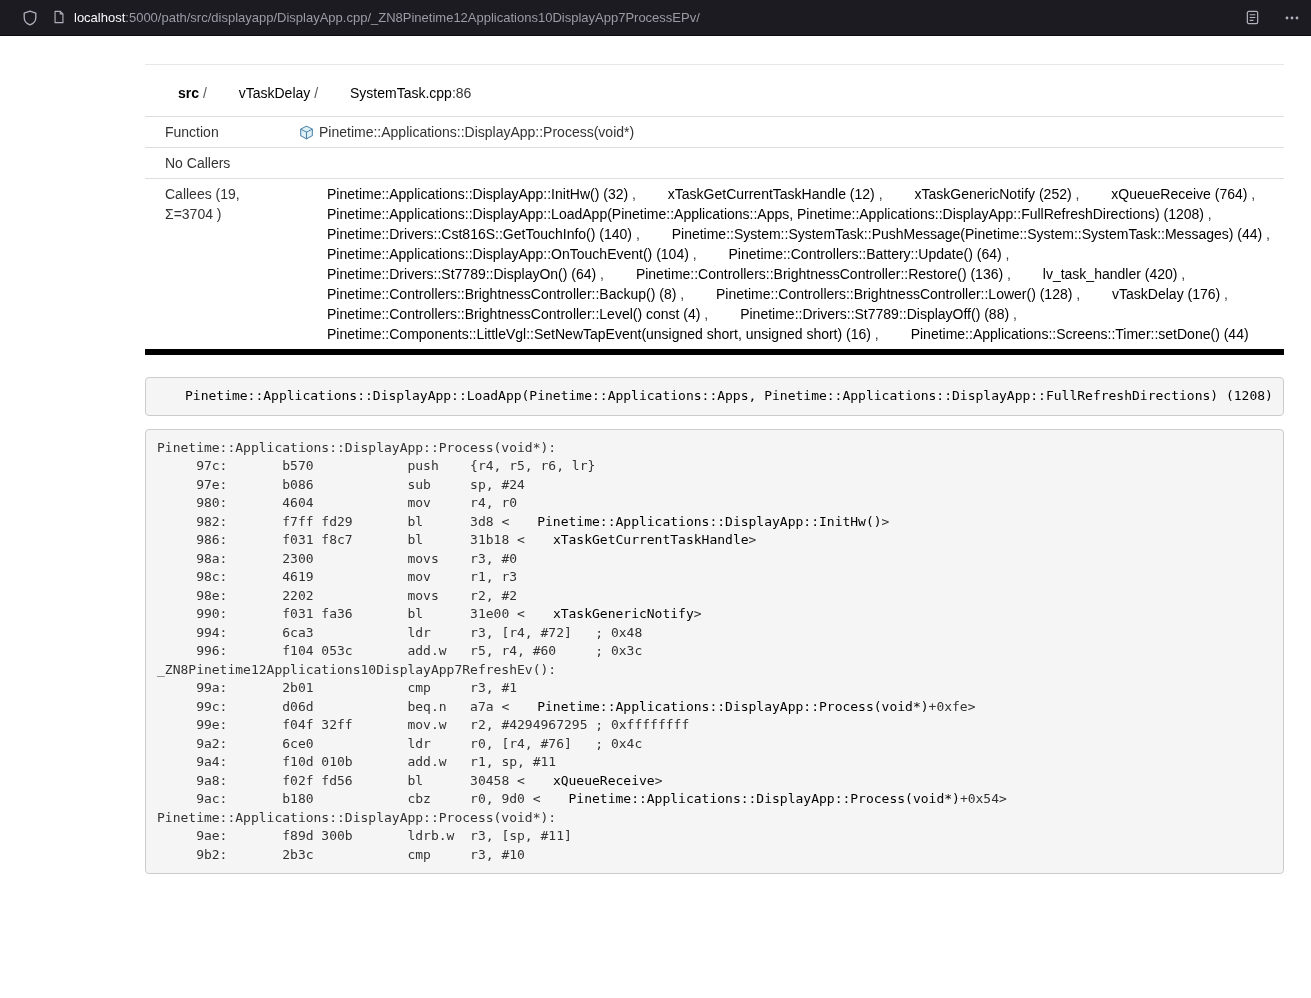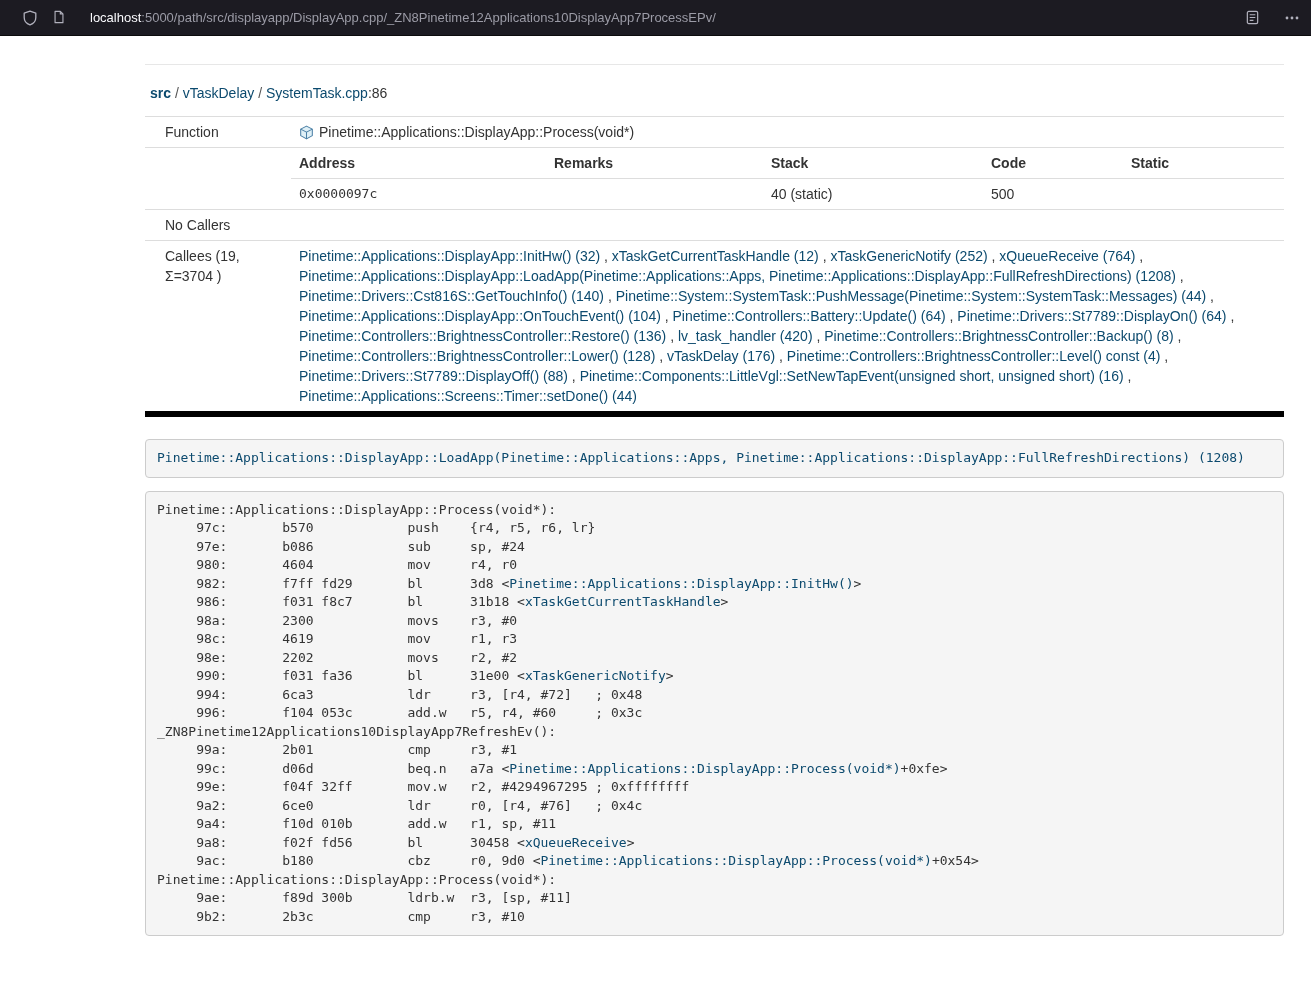--- a/index.html
+++ b/index.html
@@ -3,30 +3,30 @@
 <meta charset="utf-8">
 <style>
   * { box-sizing: border-box; }
   html, body { margin: 0; padding: 0; }
   body {
     width: 1311px; height: 998px; overflow: hidden;
     background: #ffffff;
     font-family: "Liberation Sans", sans-serif;
     font-size: 14px; color: #333;
   }
-  a { color: #0c4a6e; text-decoration: none; }
+  a { color: #000000; text-decoration: none; margin-left: 28px; }
 
   
   .browser-chrome {
     height: 36px; background: #1c1b22; border-bottom: 1px solid #0c0c0d;
     display: flex; align-items: center;
   }
   .chrome-icon { display: inline-flex; align-items: center; justify-content: center; flex: none; cursor: pointer; }
   .icon-shield { margin-left: 22px; }
-  .url-area { flex: 1 1 auto; display: flex; align-items: flex-start; margin-left: 14px; min-width: 0; gap: 16px; }
+  .url-area { flex: 1 1 auto; display: flex; align-items: flex-start; margin-left: 14px; min-width: 0; }
   .url-text {
     margin-left: 8px; font-size: 13px; color: #9b9ba6;
     white-space: nowrap; overflow: hidden;
   }
   .url-domain { color: #fbfbfe; }
   .icon-reader { margin-right: 24px; }
   .icon-menu { margin-right: 11px; }
 
   
   .container { width: 1139px; margin-left: 145px; }
@@ -123,45 +123,20 @@
         <td>
           <span class="func-icon">
             <svg width="15" height="15" viewBox="0 0 16 16">
               <path d="M8 1.2 L14.2 4.4 V11.3 L8 14.8 L1.8 11.3 V4.4 Z" fill="#dff0f7" stroke="#4a7fa5" stroke-width="1.1" stroke-linejoin="round"></path>
               <path d="M1.8 4.4 L8 7.6 L14.2 4.4 M8 7.6 V14.8" fill="none" stroke="#4a7fa5" stroke-width="1.1" stroke-linejoin="round"></path>
             </svg>
           </span><span>Pinetime::Applications::DisplayApp::Process(void*)</span>
         </td>
       </tr>
 
-      <tr>
-        <td class="label-cell"></td>
-        <td class="inner-cell">
-          <table class="inner-table">
-            <thead>
-              <tr>
-                <th class="col-address">Address</th>
-                <th class="col-remarks">Remarks</th>
-                <th class="col-stack">Stack</th>
-                <th class="col-code">Code</th>
-                <th>Static</th>
-              </tr>
-            </thead>
-            <tbody>
-              <tr>
-                <td class="mono">0x0000097c</td>
-                <td></td>
-                <td>40 (static)</td>
-                <td>500</td>
-                <td></td>
-              </tr>
-            </tbody>
-          </table>
-        </td>
-      </tr>
 
       <tr>
         <td class="label-cell">No Callers</td>
         <td></td>
       </tr>
 
       <tr>
         <td class="label-cell">Callees (19, Σ=3704 )</td>
         <td><a href="#">Pinetime::Applications::DisplayApp::InitHw() (32)</a><span> , </span><a href="#">xTaskGetCurrentTaskHandle (12)</a><span> , </span><a href="#">xTaskGenericNotify (252)</a><span> , </span><a href="#">xQueueReceive (764)</a><span> , </span><a href="#">Pinetime::Applications::DisplayApp::LoadApp(Pinetime::Applications::Apps, Pinetime::Applications::DisplayApp::FullRefreshDirections) (1208)</a><span> , </span><a href="#">Pinetime::Drivers::Cst816S::GetTouchInfo() (140)</a><span> , </span><a href="#">Pinetime::System::SystemTask::PushMessage(Pinetime::System::SystemTask::Messages) (44)</a><span> , </span><a href="#">Pinetime::Applications::DisplayApp::OnTouchEvent() (104)</a><span> , </span><a href="#">Pinetime::Controllers::Battery::Update() (64)</a><span> , </span><a href="#">Pinetime::Drivers::St7789::DisplayOn() (64)</a><span> , </span><a href="#">Pinetime::Controllers::BrightnessController::Restore() (136)</a><span> , </span><a href="#">lv_task_handler (420)</a><span> , </span><a href="#">Pinetime::Controllers::BrightnessController::Backup() (8)</a><span> , </span><a href="#">Pinetime::Controllers::BrightnessController::Lower() (128)</a><span> , </span><a href="#">vTaskDelay (176)</a><span> , </span><a href="#">Pinetime::Controllers::BrightnessController::Level() const (4)</a><span> , </span><a href="#">Pinetime::Drivers::St7789::DisplayOff() (88)</a><span> , </span><a href="#">Pinetime::Components::LittleVgl::SetNewTapEvent(unsigned short, unsigned short) (16)</a><span> , </span><a href="#">Pinetime::Applications::Screens::Timer::setDone() (44)</a></td>
       </tr>

